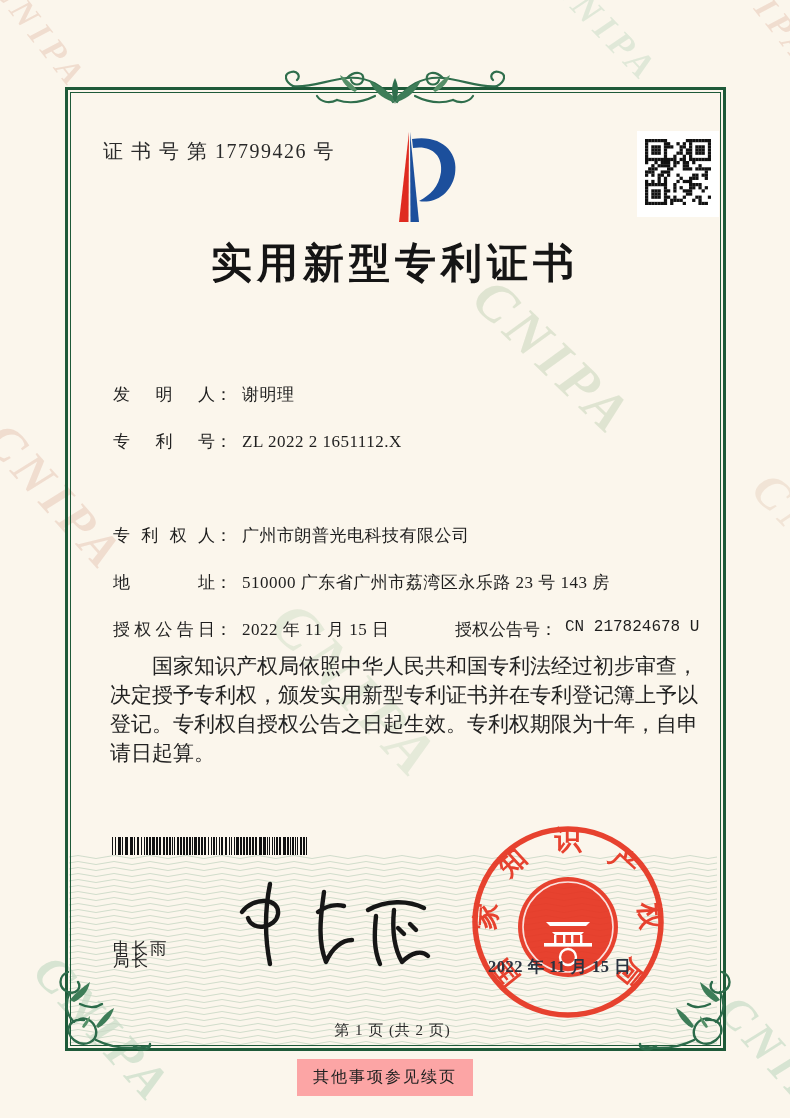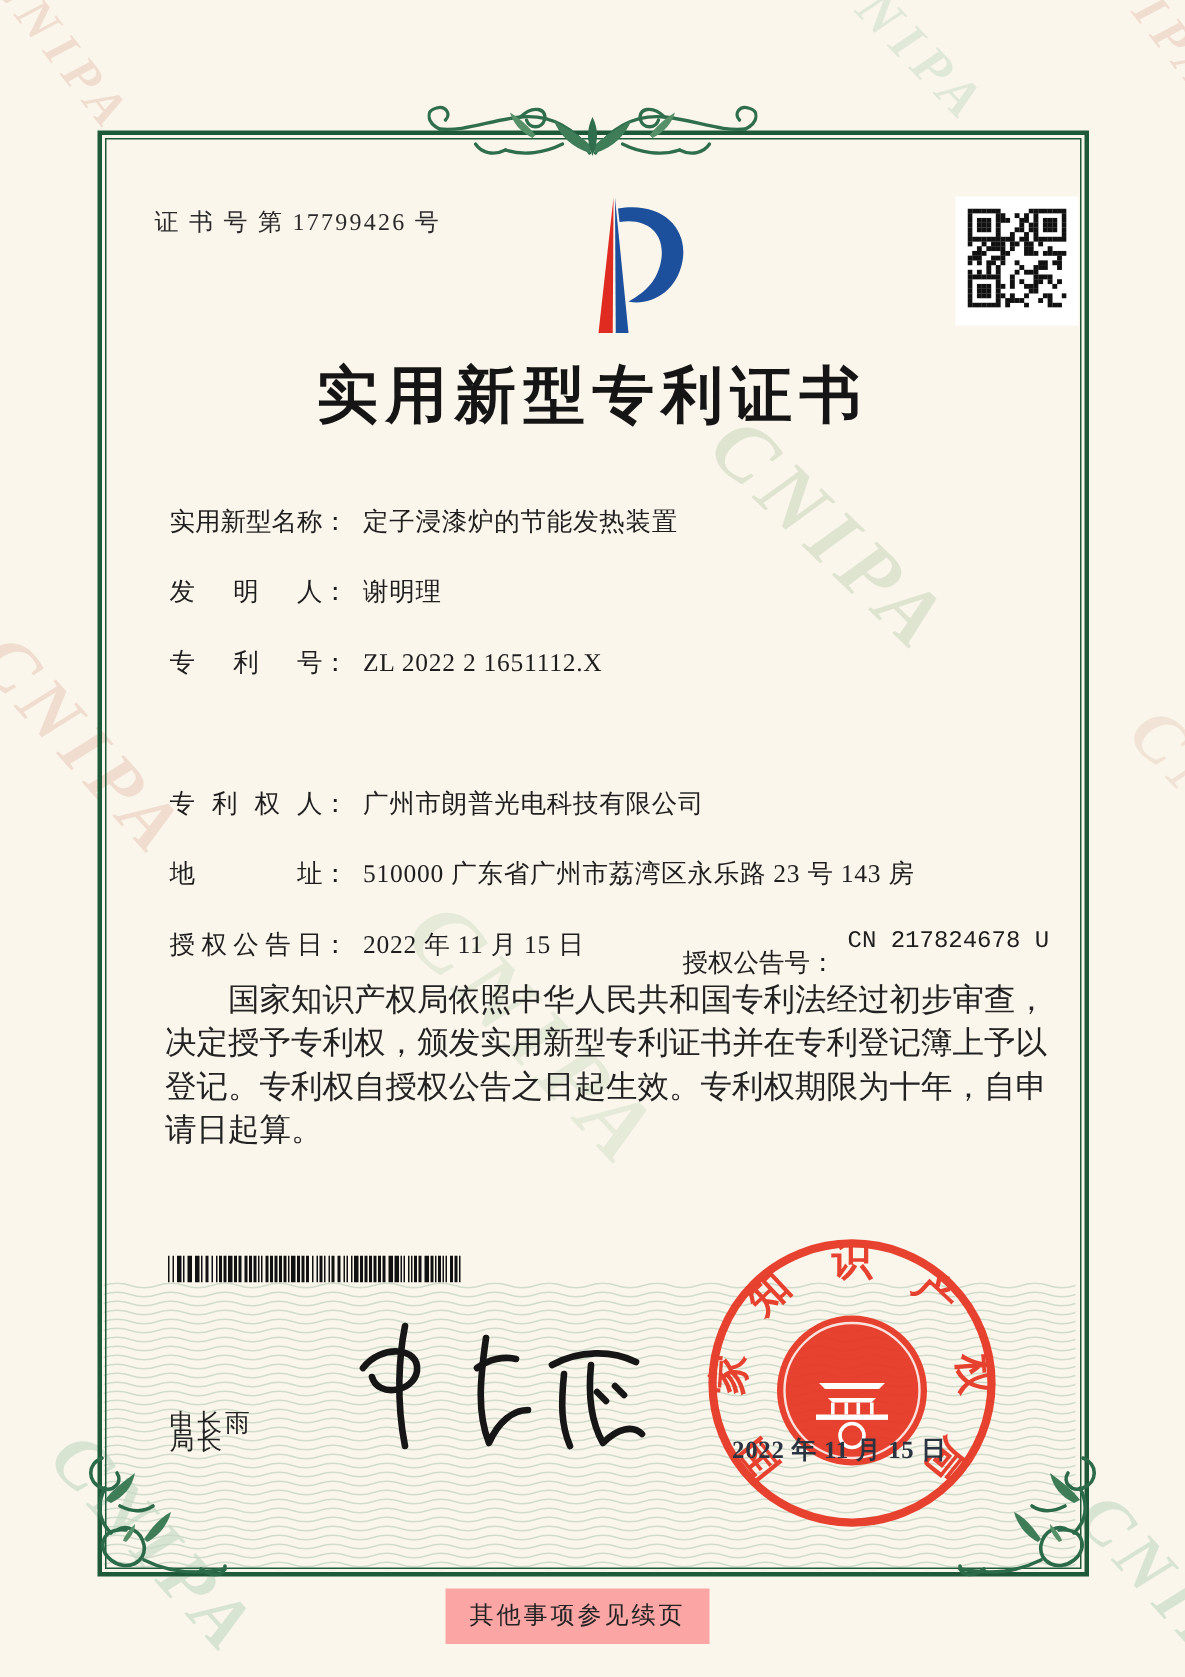--- a/index.html
+++ b/index.html
@@ -24,35 +24,35 @@
   
   .frame{
     position:absolute;left:65px;top:87px;width:655px;height:958px;
     border:3px solid #1e5a39;z-index:2;
   }
   .frame-inner{position:absolute;inset:2px;border:1px solid #1e5a39;}
   .waves{position:absolute;left:69px;top:855px;width:648px;height:192px;z-index:1;}
   .content{position:absolute;inset:0;z-index:3;}
   .cert-no{
     position:absolute;left:103px;top:138px;
-    font-size:16px;letter-spacing:1.5px;color:#2a2a2a;
+    font-size:20px;letter-spacing:1.5px;color:#2a2a2a;
   }
   .logo{position:absolute;left:335px;top:126px;}
   .qr-wrap{position:absolute;left:637px;top:131px;width:82px;height:86px;background:#ffffff;}
   .qr-wrap svg{position:absolute;left:8px;top:8px;}
   .title{
     position:absolute;left:0;top:236px;width:790px;
     text-align:center;font-size:41px;font-weight:bold;
     letter-spacing:5px;color:#151515;
   }
   .field-row{position:absolute;left:113px;width:600px;font-size:17px;color:#1e1e1e;}
   .flabel{display:inline-block;width:102px;text-align:justify;text-align-last:justify;vertical-align:top;}
   .fcolon{display:inline-block;margin-right:10px;}
   .fvalue{letter-spacing:0.5px;}
-  .flabel2{position:absolute;left:342px;top:12px;text-align:center;}
+  .flabel2{position:absolute;left:342px;top:0;text-align:center;}
   .fvalue2{position:absolute;left:452px;top:0;font-family:"Liberation Mono","DejaVu Sans Mono",monospace;font-size:16px;}
   .body-text{
     position:absolute;left:110px;top:652px;width:604px;
     font-size:21px;line-height:29px;color:#222;
   }
   .body-text p{margin:0;text-indent:2em;}
   .barcode{position:absolute;left:112px;top:837px;}
   .signer{position:absolute;font-family:"Liberation Sans","DejaVu Sans",sans-serif;font-size:16.5px;color:#222;letter-spacing:2px;}
   .signer-title{left:113px;top:950px;}
   .signer-name{left:113px;top:938px;}
@@ -408,23 +408,20 @@
           <rect x="18.857142857142858" y="50.285714285714285" width="3.242857142857143" height="3.242857142857143" fill="#111"></rect>
           <rect x="18.857142857142858" y="53.42857142857143" width="3.242857142857143" height="3.242857142857143" fill="#111"></rect>
           <rect x="18.857142857142858" y="56.57142857142857" width="3.242857142857143" height="3.242857142857143" fill="#111"></rect>
           <rect x="18.857142857142858" y="59.714285714285715" width="3.242857142857143" height="3.242857142857143" fill="#111"></rect>
           <rect x="18.857142857142858" y="62.857142857142854" width="3.242857142857143" height="3.242857142857143" fill="#111"></rect>
         </svg>
     </div>
 
     <div class="title">实用新型专利证书</div>
 
-    <div class="field-row" style="top:336px">
-      <span class="flabel">实用新型名称</span><span class="fcolon">：</span><span class="fvalue">定子浸漆炉的节能发热装置</span>
-    </div>
     <div class="field-row" style="top:383px">
       <span class="flabel">发明人</span><span class="fcolon">：</span><span class="fvalue">谢明理</span>
     </div>
     <div class="field-row" style="top:430px">
       <span class="flabel">专利号</span><span class="fcolon">：</span><span class="fvalue">ZL 2022 2 1651112.X</span>
     </div>
     <div class="field-row" style="top:524px">
       <span class="flabel">专利权人</span><span class="fcolon">：</span><span class="fvalue">广州市朗普光电科技有限公司</span>
     </div>
     <div class="field-row" style="top:571px">
@@ -547,16 +544,17 @@
         <rect x="86" y="113" width="2.4" height="8"></rect>
         <rect x="95" y="113" width="2.4" height="8"></rect>
         <rect x="103" y="113" width="2.4" height="8"></rect>
         <rect x="112" y="113" width="2.4" height="8"></rect>
         <rect x="76" y="121" width="48" height="3.6"></rect>
         <circle cx="100" cy="135" r="8" fill="none" stroke="#ffffff" stroke-width="2.4"></circle>
       </g>
     </svg>
     <div class="seal-date">2022 年 11 月 15 日</div>
 
+    <div class="footer-page">第 1 页 (共 2 页)</div>
   </div>
 
   <div class="cont-note">其他事项参见续页</div>
 </div>
 
 </body></html>

